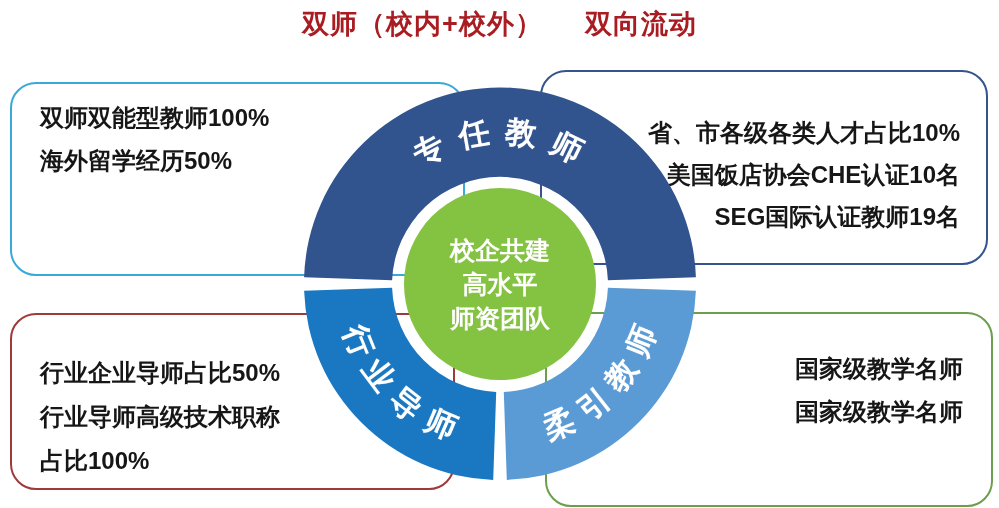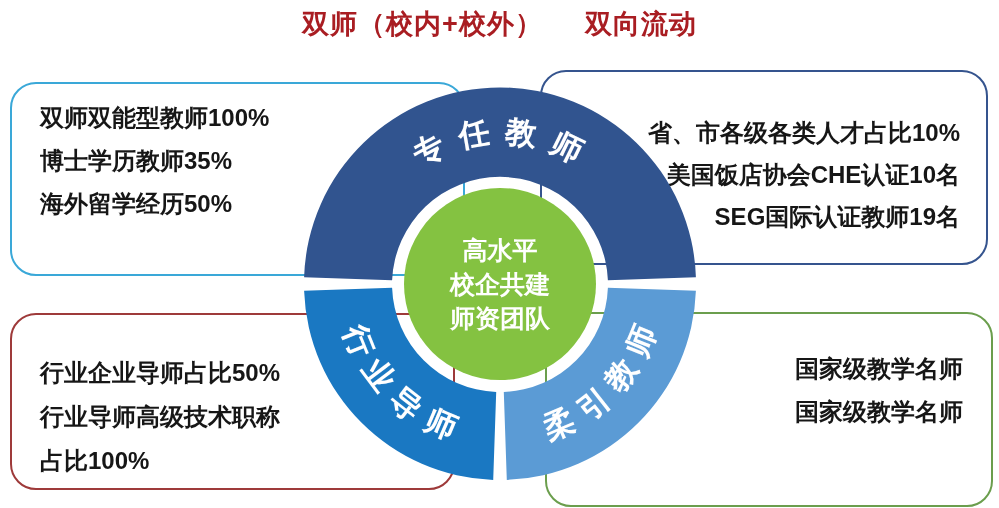--- a/index.html
+++ b/index.html
@@ -54,21 +54,20 @@
 
 <div class="canvas">
 
   <div class="title-row" style="color: rgb(169, 29, 34);">
     <span>双师（校内+校外）</span>
     <span>双向流动</span>
   </div>
 
   <div class="box box-tl" style="border-color: rgb(58, 168, 216);">
     <div class="line">双师双能型教师100%</div>
-    <div class="line">博士学历教师35%</div>
     <div class="line">海外留学经历50%</div>
   </div>
 
   <div class="box box-tr" style="border-color: rgb(53, 84, 142);">
     <div class="line">省、市各级各类人才占比10%</div>
     <div class="line">美国饭店协会CHE认证10名</div>
     <div class="line">SEG国际认证教师19名</div>
   </div>
 
   <div class="box box-bl" style="border-color: rgb(158, 58, 58);">
@@ -104,18 +103,18 @@
       </div>
     <div>
         <span class="arc-char" style="left: 559.391px; top: 423.917px; transform: translate(-50%, -50%) rotate(-23deg);">柔</span>
         <span class="arc-char" style="left: 593.581px; top: 403.778px; transform: translate(-50%, -50%) rotate(-38deg);">引</span>
         <span class="arc-char" style="left: 621.393px; top: 375.476px; transform: translate(-50%, -50%) rotate(-53deg);">教</span>
         <span class="arc-char" style="left: 640.932px; top: 340.94px; transform: translate(-50%, -50%) rotate(-68deg);">师</span>
       </div>
   </div>
 
   <div class="center-text">
+    <div>校企共建</div>
     <div>高水平</div>
-    <div>校企共建</div>
     <div>师资团队</div>
   </div>
 
 </div>
 
 </body></html>

